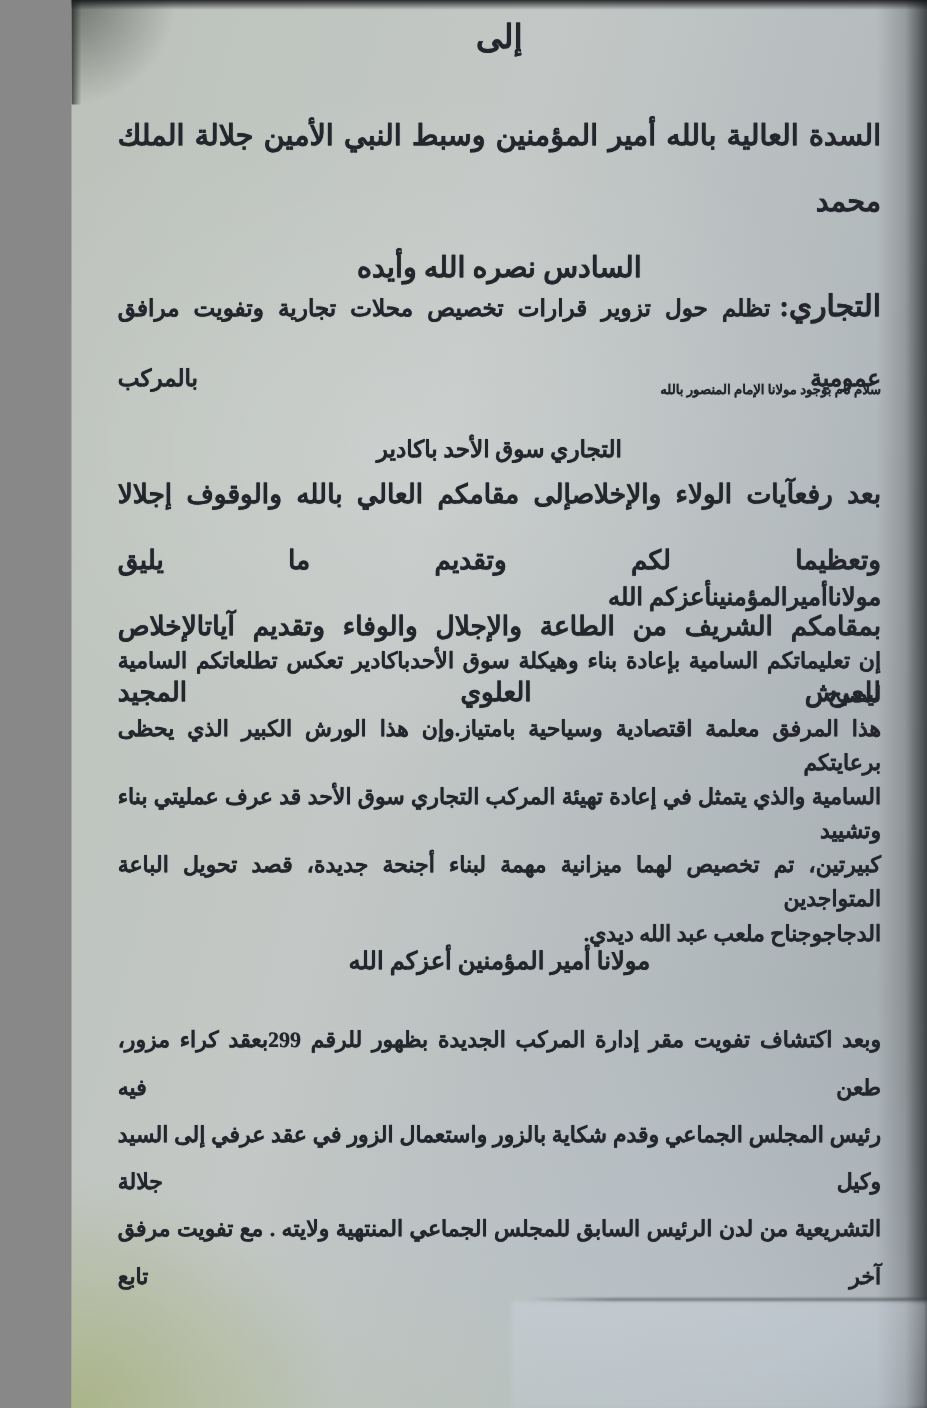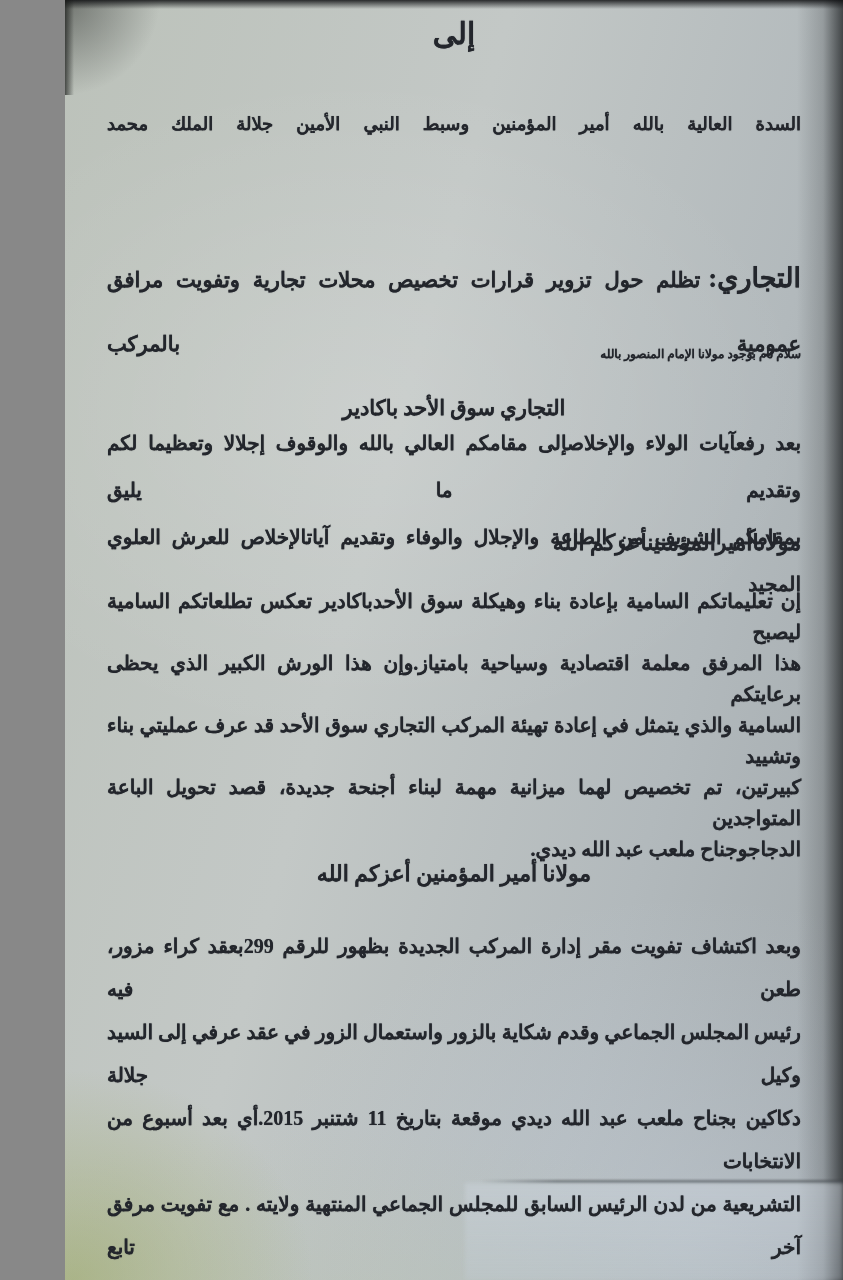--- a/index.html
+++ b/index.html
@@ -27,44 +27,45 @@
     background:linear-gradient(180deg, rgba(206,214,222,0.45), rgba(196,206,216,0.3));
     filter:blur(2px);}
   .doc{position:absolute;inset:0;direction:rtl;color:#23262c;font-weight:bold;
     text-shadow:0 0 0.7px rgba(35,38,44,0.85);}
   .block{position:absolute;right:42px;left:42px;}
   .line{display:block;}
   .j{text-align:justify;text-align-last:justify;}
   .c{text-align:center;text-align-last:center;}
   .r{text-align:right;text-align-last:right;}
   .to{top:16px;text-align:center;font-size:30px;}
-  .addressee{top:94px;font-size:18px;line-height:60px;}
+  .addressee{top:94px;font-size:26px;line-height:60px;}
   .subject{top:246px;font-size:21px;line-height:64px;}
   .subject-label{font-size:27px;margin-inline-end:8px;}
   .salutation{top:347px;font-size:12px;text-align:right;}
-  .opening{top:420px;font-size:20px;line-height:47px;}
+  .opening{top:420px;font-size:24px;line-height:60px;}
   .h1{top:530px;font-size:22px;text-align:right;}
   .body1{top:586px;font-size:20px;line-height:31px;}
   .h2{top:861px;font-size:22px;text-align:center;}
   .body2{top:925px;font-size:20px;line-height:43px;}
 </style>
 </head>
 <body>
 
 <div class="photo">
   <div class="corner-tl"></div>
   <div class="paper-edge"></div>
   <div class="below-edge"></div>
 
   <div class="doc">
 
     <div class="block to">إلى</div>
 
     <div class="block addressee">
       <div class="line j">السدة العالية بالله أمير المؤمنين وسبط النبي الأمين جلالة الملك محمد</div>
+      <div class="line c">السادس نصره الله وأيده</div>
     </div>
 
     <div class="block subject">
       <div class="line j">
         <span class="subject-label">التجاري:</span><span>تظلم حول تزوير قرارات تخصيص محلات تجارية وتفويت مرافق عمومية بالمركب</span>
       </div>
       <div class="line c">التجاري سوق الأحد باكادير</div>
     </div>
 
     <div class="block salutation">سلام تام بوجود مولانا الإمام المنصور بالله</div>
@@ -82,19 +83,18 @@
       <div class="line j">السامية والذي يتمثل في إعادة تهيئة المركب التجاري سوق الأحد قد عرف عمليتي بناء وتشييد</div>
       <div class="line j">كبيرتين، تم تخصيص لهما ميزانية مهمة لبناء أجنحة جديدة، قصد تحويل الباعة المتواجدين</div>
       <div class="line r">الدجاجوجناح ملعب عبد الله ديدي.</div>
     </div>
 
     <div class="block h2">مولانا أمير المؤمنين أعزكم الله</div>
 
     <div class="block body2">
       <div class="line j">وبعد اكتشاف تفويت مقر إدارة المركب الجديدة بظهور للرقم 299بعقد كراء مزور، طعن فيه</div>
       <div class="line j">رئيس المجلس الجماعي وقدم شكاية بالزور واستعمال الزور في عقد عرفي إلى السيد وكيل جلالة</div>
-      <div class="line j">دكاكين بجناح ملعب عبد الله ديدي موقعة بتاريخ 11 شتنبر 2015.أي بعد أسبوع من الانتخابات</div>
       <div class="line j">التشريعية من لدن الرئيس السابق للمجلس الجماعي المنتهية ولايته . مع تفويت مرفق آخر تابع</div>
 
     </div>
 
   </div>
 </div>
 
 </body></html>

